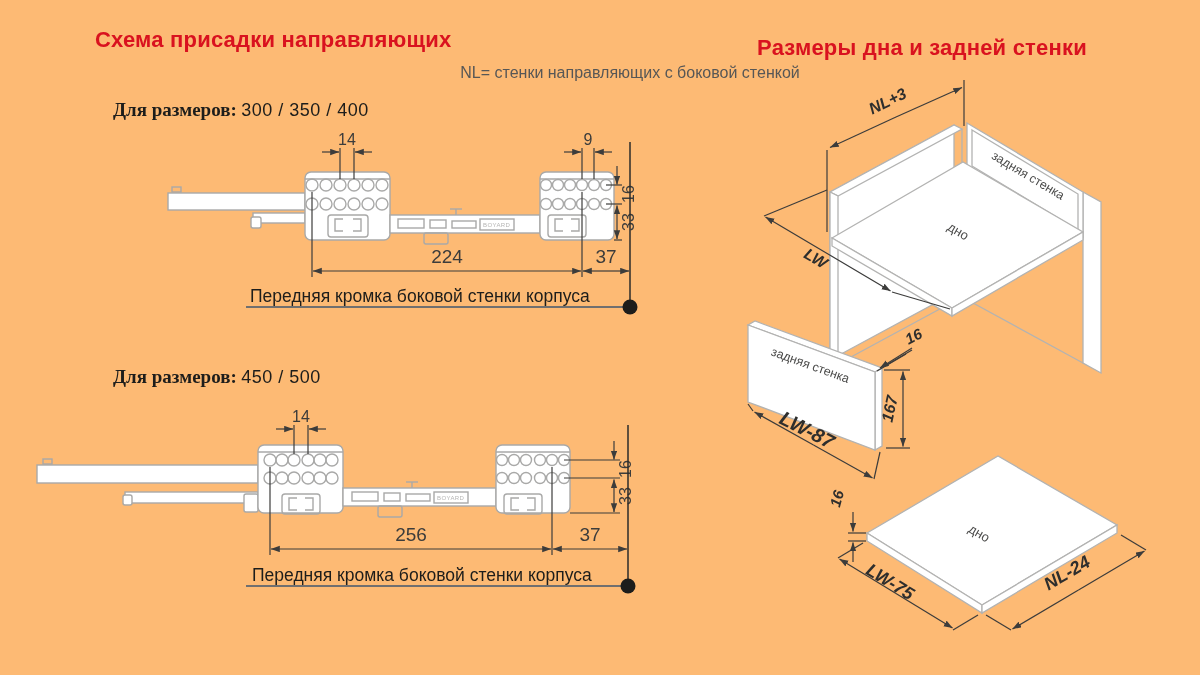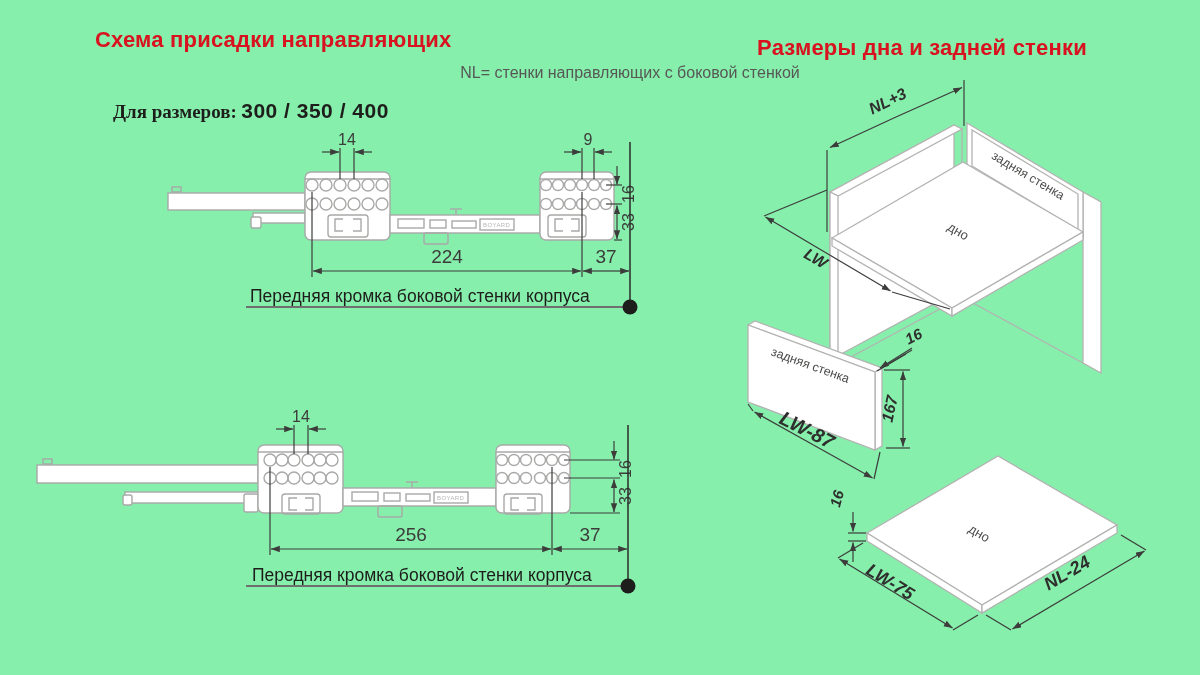--- a/index.html
+++ b/index.html
@@ -1,25 +1,25 @@
 <!DOCTYPE html>
 <html><head>
 <meta charset="utf-8">
 <style>
   html,body{margin:0;padding:0;background:#fff;}
-  #stage{position:relative;width:1200px;height:675px;background:#86efac;overflow:hidden;
+  #stage{position:relative;width:1200px;height:675px;background:#fdba74;overflow:hidden;
          font-family:"Liberation Sans", sans-serif;}
   .heading{position:absolute;font-weight:bold;font-size:22px;color:#d9121f;letter-spacing:.2px;white-space:nowrap;}
   #heading-left{left:95px;top:27px;}
   #heading-right{left:692px;top:35px;width:460px;text-align:center;}
   #subtitle{position:absolute;left:350px;top:64px;width:560px;text-align:center;
             font-size:16px;color:#575756;white-space:nowrap;}
   .dia-title{position:absolute;white-space:nowrap;color:#1d1d1b;}
   .dia-title .lbl{font-size:19px;font-weight:700;font-family:Liberation Serif, serif;}
-  .dia-title .sizes{font-size:21px;font-weight:700;letter-spacing:.5px;}
+  .dia-title .sizes{font-size:18px;font-weight:400;letter-spacing:.5px;}
   #title-1{left:113px;top:99px;}
   #title-2{left:113px;top:366px;}
   svg{position:absolute;}
   #svg-left{left:0;top:0;}
   #svg-right{left:740px;top:80px;}
   .gray{stroke:#a9a9a8;fill:none;stroke-width:1.4;}
   .grayf{stroke:#a9a9a8;fill:#ffffff;stroke-width:1.4;}
   .cab{stroke:#b3b3b2;fill:none;stroke-width:1.3;}
   .cabf{stroke:#b3b3b2;fill:#ffffff;stroke-width:1.3;}
   .dim{stroke:#3c3c3b;fill:none;stroke-width:1.2;}
@@ -38,20 +38,24 @@
 <div id="stage">
 
   <div id="heading-left" class="heading">Схема присадки направляющих</div>
   <div id="heading-right" class="heading">Размеры дна и задней стенки</div>
   <div id="subtitle">NL= стенки направляющих с боковой стенкой</div>
 
   <div id="title-1" class="dia-title">
     <span class="lbl">Для размеров:</span>
     <span class="sizes">300 / 350 / 400</span>
   </div>
+  <div id="title-2" class="dia-title">
+    <span class="lbl">Для размеров:</span>
+    <span class="sizes">450 / 500</span>
+  </div>
 
   <svg id="svg-left" width="660" height="675" viewBox="0 0 660 675">
     <defs>
       <marker id="arr" markerWidth="10" markerHeight="8" refX="8.8" refY="3.2" orient="auto" markerUnits="userSpaceOnUse">
         <path d="M0,0 L9,3.2 L0,6.4 Z" fill="#3c3c3b"></path>
       </marker>
     </defs>
 
     <g>
       <rect class="grayf" x="168" y="193" width="137" height="17"></rect>

